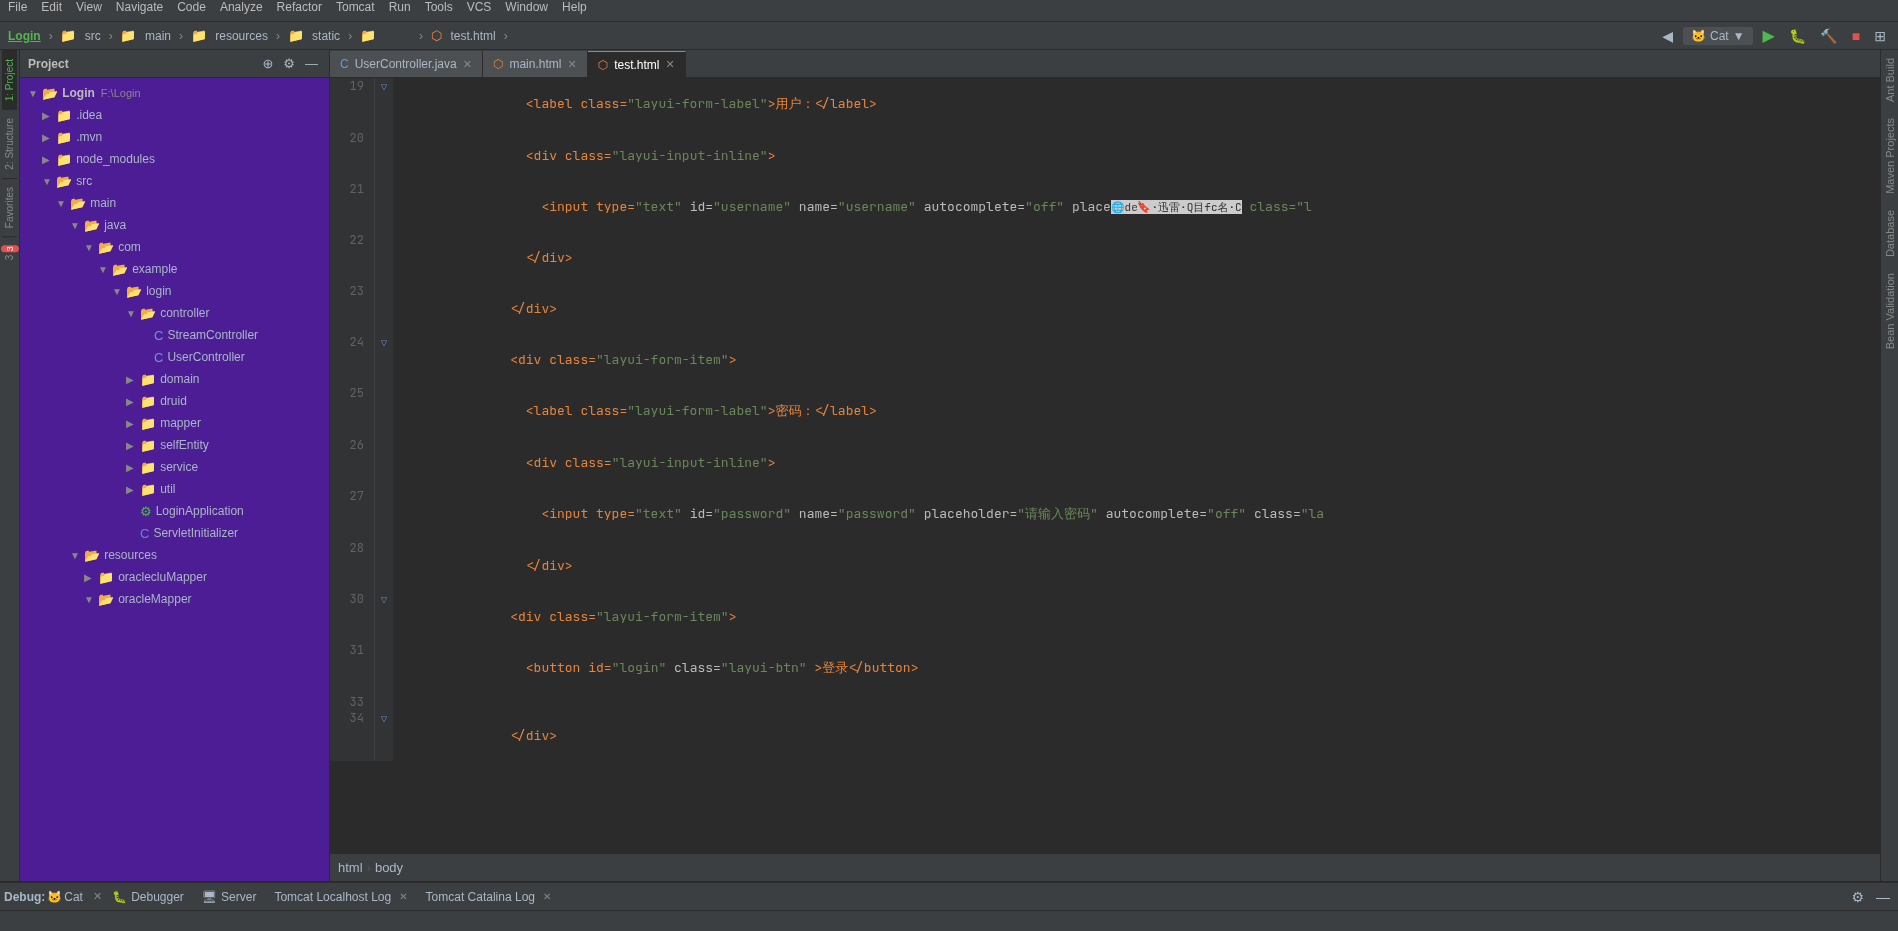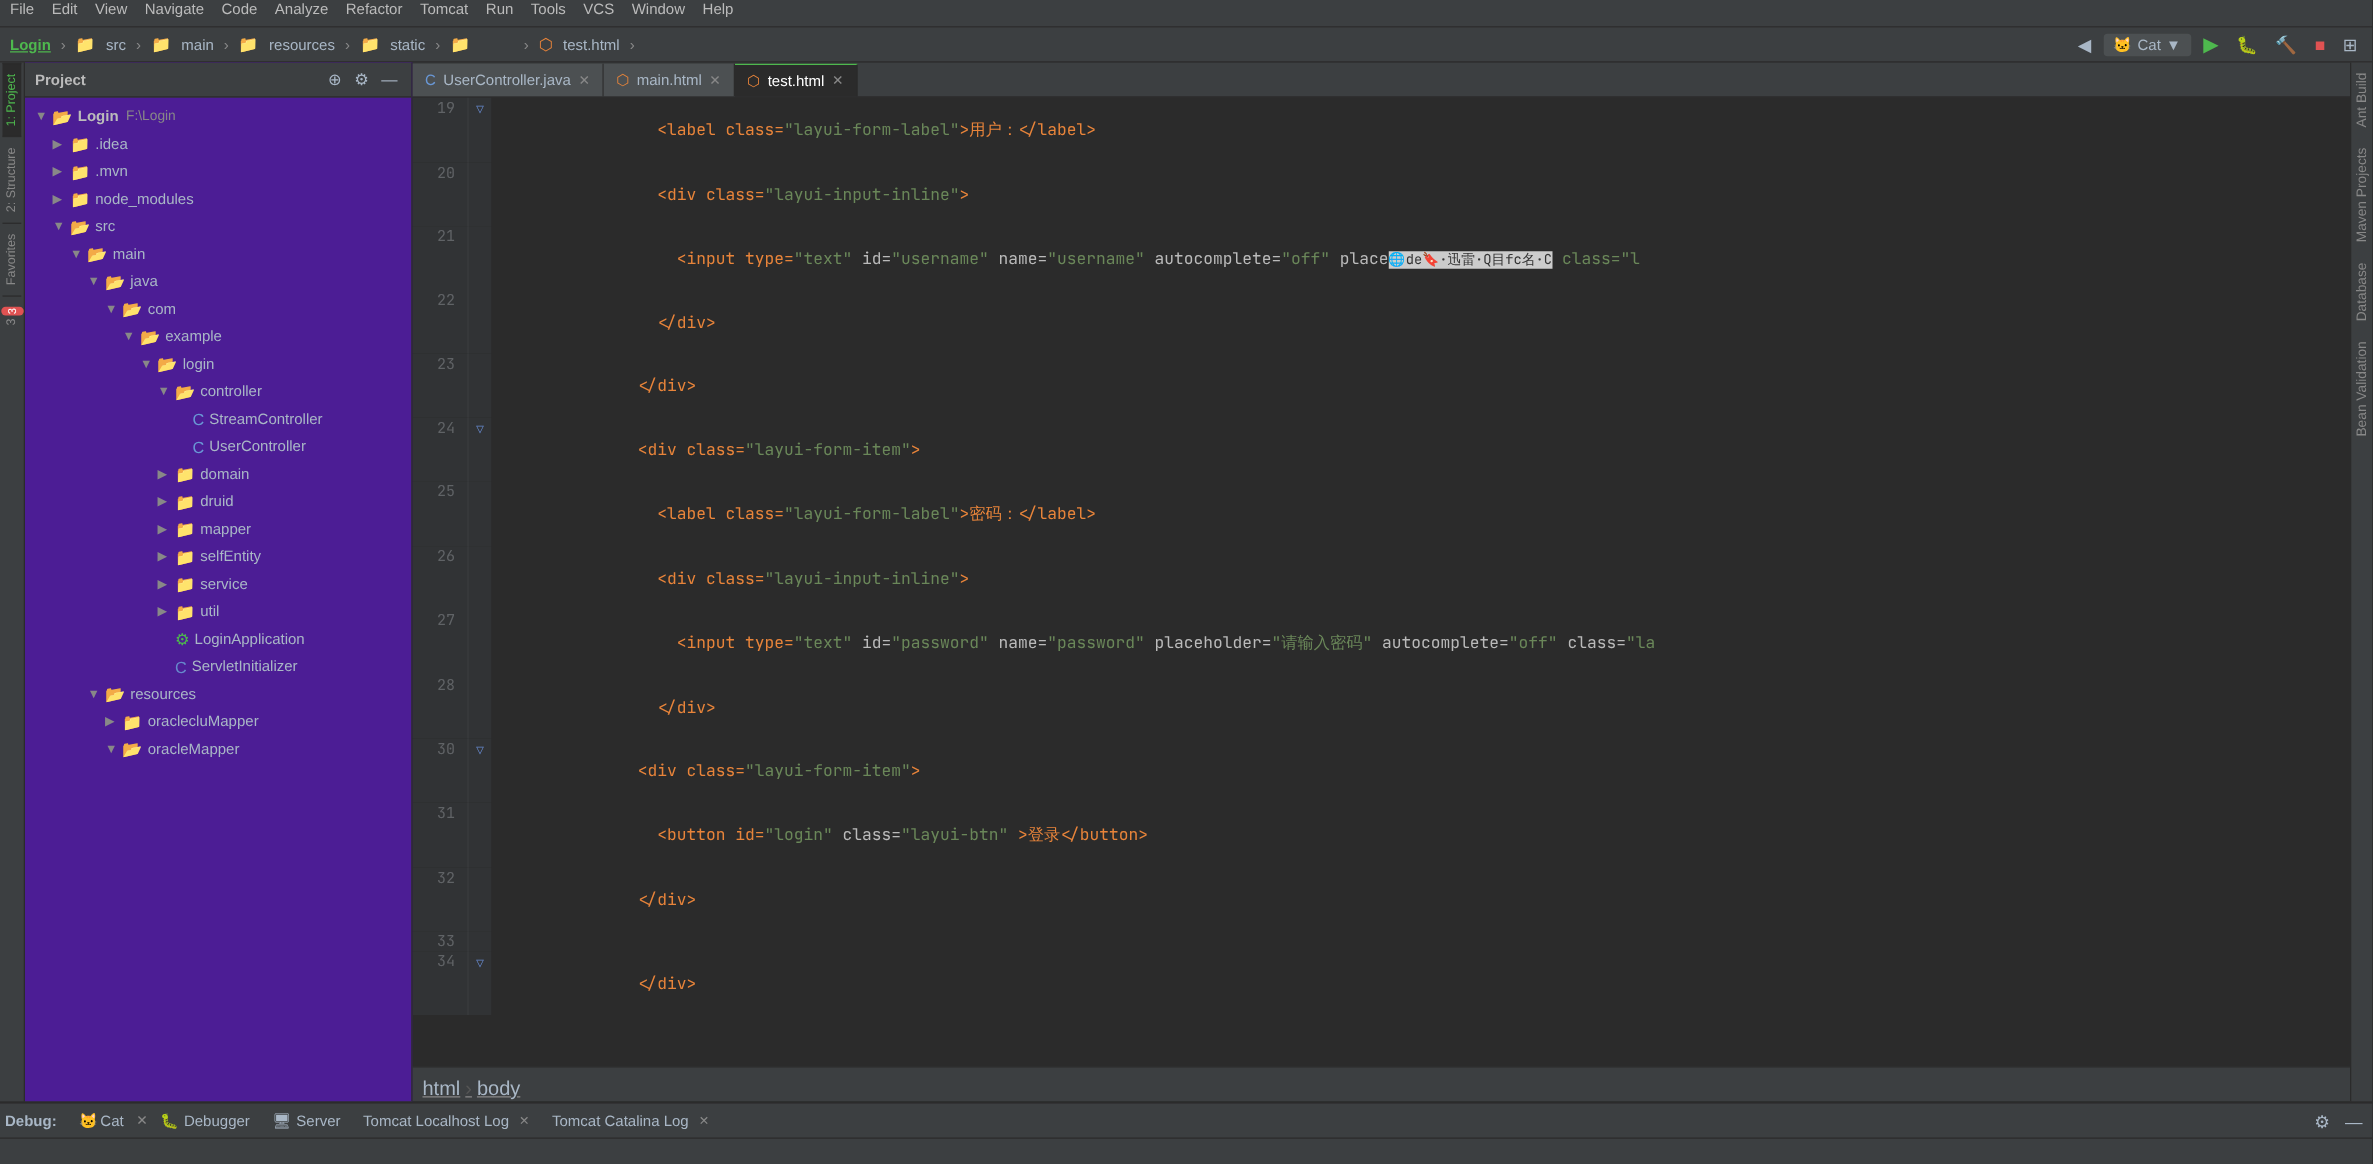--- a/index.html
+++ b/index.html
@@ -241,25 +241,24 @@
       cursor: pointer;
       white-space: nowrap;
     }
 
     
     .bottom-area {
       height: 28px;
       background: #3c3f41;
       border-top: 1px solid #2b2b2b;
       display: flex;
-      align-items: flex-end;
+      align-items: center;
       padding: 0 8px;
-      font-size: 16px;
+      font-size: 13px;
       color: #888;
-      text-decoration: underline;
     }
     .breadcrumb-path {
       display: flex;
       align-items: center;
       gap: 4px;
     }
     .path-sep { color: #555; }
 
     
     .debug-panel {
@@ -669,27 +668,20 @@
         </div>
 
         <div class="code-line">
           <span class="line-num">31</span>
           <span class="line-gutter"></span>
           <span class="line-content">
             <span class="tag">    &lt;button id=</span><span class="str">"login"</span><span class="attr-name"> class=</span><span class="str">"layui-btn"</span><span class="tag"> &gt;登录&lt;/button&gt;</span>
           </span>
         </div>
 
-        <div class="code-line">
-          <span class="line-num">32</span>
-          <span class="line-gutter"></span>
-          <span class="line-content">
-            <span class="tag">  &lt;/div&gt;</span>
-          </span>
-        </div>
 
         <div class="code-line">
           <span class="line-num">33</span>
           <span class="line-gutter"></span>
           <span class="line-content"></span>
         </div>
 
         <div class="code-line">
           <span class="line-num">34</span>
           <span class="line-gutter"><span class="gutter-mark">▽</span></span>
@@ -713,21 +705,21 @@
   <div class="right-panel">
     <div class="right-tab">Ant Build</div>
     <div class="right-tab">Maven Projects</div>
     <div class="right-tab">Database</div>
     <div class="right-tab">Bean Validation</div>
   </div>
 </div>
 
 <div class="debug-panel">
   <div class="debug-tabs">
-    <span style="font-size:12px; color:#a9b7c6; margin-right:16px; font-weight:bold;">Debug:</span>
+    <span style="font-size:12px; color:#a9b7c6; margin-right:0; font-weight:bold;">Debug:</span>
     <span class="cat-icon">🐱</span>
     <span style="font-size:12px; color:#a9b7c6; margin-right:8px;">Cat</span>
     <button style="background:none;border:none;color:#888;font-size:11px;cursor:pointer;">✕</button>
 
     <div class="debug-tab">
       <span>🐛</span>
       <span>Debugger</span>
     </div>
     <div class="debug-tab">
       <span>🖥</span>

